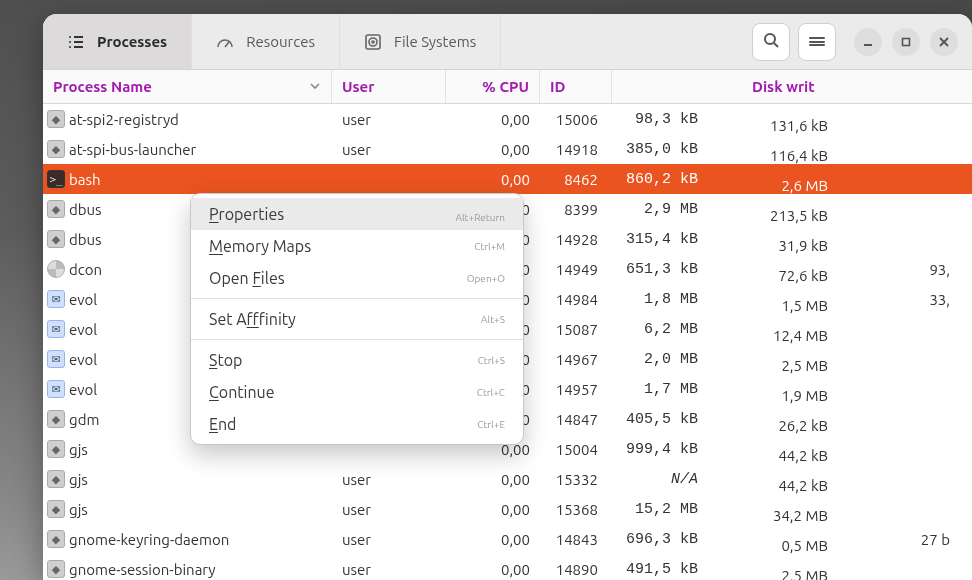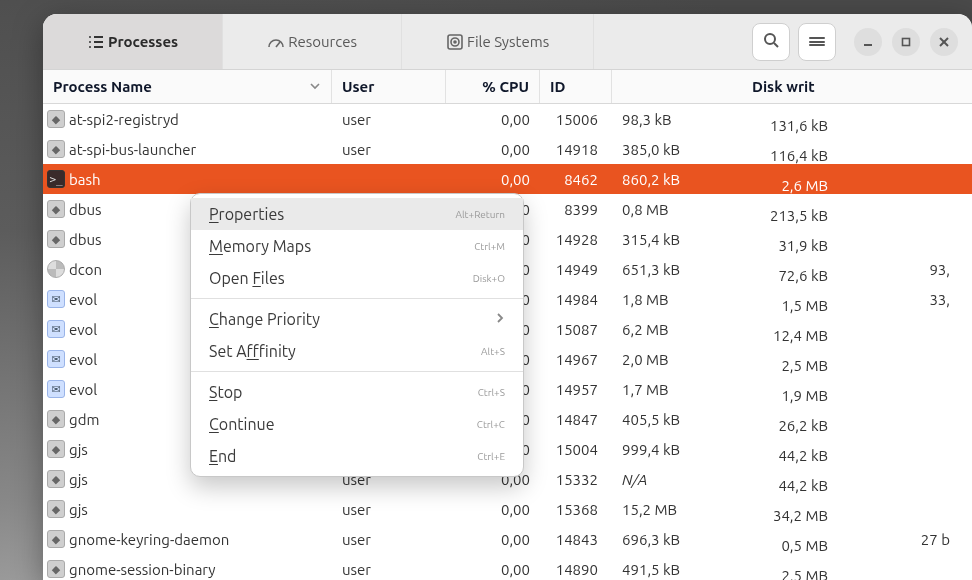--- a/index.html
+++ b/index.html
@@ -32,22 +32,22 @@
   height: 56px;
   background: #ebebeb;
   border-top-left-radius: 14px;
   border-top-right-radius: 14px;
   display: flex;
   align-items: center;
   border-bottom: 1px solid #d4d4d4;
 }
 .tabs { display: flex; height: 100%; }
 .tab {
-  display: flex; align-items: center; gap: 3px;
-  padding: 0 44px; color: #595959; cursor: pointer;
+  display: flex; align-items: center; gap: 12px;
+  padding: 0 24px; color: #595959; cursor: pointer;
   border-right: 1px solid #e0e0e0;
 }
 .tab.active {
   background: #dcdada;
   color: #2a2a2a; font-weight: 700;
 }
 .tab .icon { width: 18px; height: 18px; display:flex; align-items:center; justify-content:center; }
 .spacer { flex: 1; }
 .toolbar-btn {
   width: 38px; height: 38px;
@@ -64,21 +64,21 @@
   background: #dedede;
   margin-right: 10px;
   display: flex; align-items:center; justify-content:center;
   cursor: pointer; color: #555;
 }
 .headers {
   height: 34px;
   display: flex;
   border-bottom: 1px solid #d8d8d8;
   background: #fafafa;
-  color: #0f172a;
+  color: #a21caf;
   font-weight: 600;
 }
 .col { display:flex; align-items:center; padding: 0 10px; overflow:hidden; }
 .col:not(:last-child) { border-right: 1px solid #e2e2e2; }
 .c-name { width: 289px; justify-content: space-between; }
 .c-user { width: 114px; }
 .c-cpu  { width: 94px;  justify-content: flex-end; }
 .c-id   { width: 72px;  }
 .c-mem  { width: 96px;  justify-content: flex-end; padding-right: 8px;}
 .c-rd   { width: 130px; justify-content: flex-end; padding-right: 2px; margin-top: 35px;}
@@ -88,21 +88,21 @@
   height: 30px;
   display: flex; align-items: center;
   color: #333;
 }
 .row.selected { background: #e95420; color: #fff; }
 .cell { padding: 0 10px; overflow:hidden; white-space:nowrap; }
 .cell.name { width:289px; display:flex; align-items:center; gap:4px; padding-left:4px;}
 .cell.user { width:114px; }
 .cell.cpu  { width:94px; text-align:right; }
 .cell.id   { width:72px; text-align:right; padding-right:14px;}
-.cell.mem  { width:96px; font-variant-numeric: tabular-nums;}
+.cell.mem  { width:96px; text-align:right; font-variant-numeric: tabular-nums; font-family: Liberation Mono, monospace;}
 .cell.rd   { width:130px; text-align:right; font-variant-numeric: tabular-nums; margin-top: 12px;}
 .cell.wr   { flex:1; text-align:right; padding-right:22px; font-variant-numeric: tabular-nums;}
 .pico {
   width:18px; height:18px;
   display:inline-flex; align-items:center; justify-content:center;
   font-size:11px;
   border-radius:3px;
 }
 .pico.grey { background:#cfcfcf; border:1px solid #aaa; color:#666;}
 .pico.dark { background:#3a2a2a; border:1px solid #333; color:#ddd; font-family: monospace;}
@@ -119,21 +119,21 @@
   box-shadow: 0 10px 24px rgba(0,0,0,0.22);
   padding: 4px 0;
   z-index: 30;
 }
 .menu-item {
   display: flex; align-items: center; justify-content: space-between;
   padding: 7px 18px;
   font-size: 16px; color: #3a3a3a;
   cursor: pointer;
 }
-.menu-item.hover { background: #eaeaea; }
+.menu-item.hover { background: #eaeaea; align-items: flex-end; }
 .menu-item .accel { color: #9a9a9a; font-size: 10px;}
 .menu-sep { height:1px; background:#e0e0e0; margin:4px 0; }
 .u { text-decoration: underline; text-underline-offset: 2px;}
 .hamburger-lines span { display:block; width:16px; height:2px; background:#555; border-radius:1px; margin:1.5px 0; }
 .italic { font-style: italic; }
 </style>
 </head>
 <body>
 
 <div class="desktop-bg"></div>
@@ -273,21 +273,21 @@
         <div class="cell wr"></div>
       </div>
       <div class="row">
         <div class="cell name">
           <span class="pico grey">◆</span>
           <span>dbus</span>
         </div>
         <div class="cell user"></div>
         <div class="cell cpu">0,00</div>
         <div class="cell id">8399</div>
-        <div class="cell mem">0,8 MB</div>
+        <div class="cell mem">2,9 MB</div>
         <div class="cell rd">213,5 kB</div>
         <div class="cell wr"></div>
       </div>
       <div class="row">
         <div class="cell name">
           <span class="pico grey">◆</span>
           <span>dbus</span>
         </div>
         <div class="cell user"></div>
         <div class="cell cpu">0,00</div>
@@ -434,31 +434,23 @@
     <div class="menu-item hover">
       <span><span class="u">P</span><span>roperties</span></span>
       <span class="accel">Alt+Return</span>
     </div>
     <div class="menu-item">
       <span><span class="u">M</span><span>emory Maps</span></span>
       <span class="accel">Ctrl+M</span>
     </div>
     <div class="menu-item">
       <span><span>Open </span><span class="u">F</span><span>iles</span></span>
-      <span class="accel">Disk+O</span>
+      <span class="accel">Open+O</span>
     </div>
     <div class="menu-sep"></div>
-    <div class="menu-item">
-      <span><span class="u">C</span><span>hange Priority</span></span>
-      <span class="accel">
-        <svg width="10" height="12" viewBox="0 0 10 12" fill="none" stroke="#888" stroke-width="1.8">
-            <path d="M3 2 L7 6 L3 10"></path>
-          </svg>
-      </span>
-    </div>
     <div class="menu-item">
       <span><span>Set A</span><span class="u">f</span><span>ffinity</span></span>
       <span class="accel">Alt+S</span>
     </div>
     <div class="menu-sep"></div>
     <div class="menu-item">
       <span><span class="u">S</span><span>top</span></span>
       <span class="accel">Ctrl+S</span>
     </div>
     <div class="menu-item">

